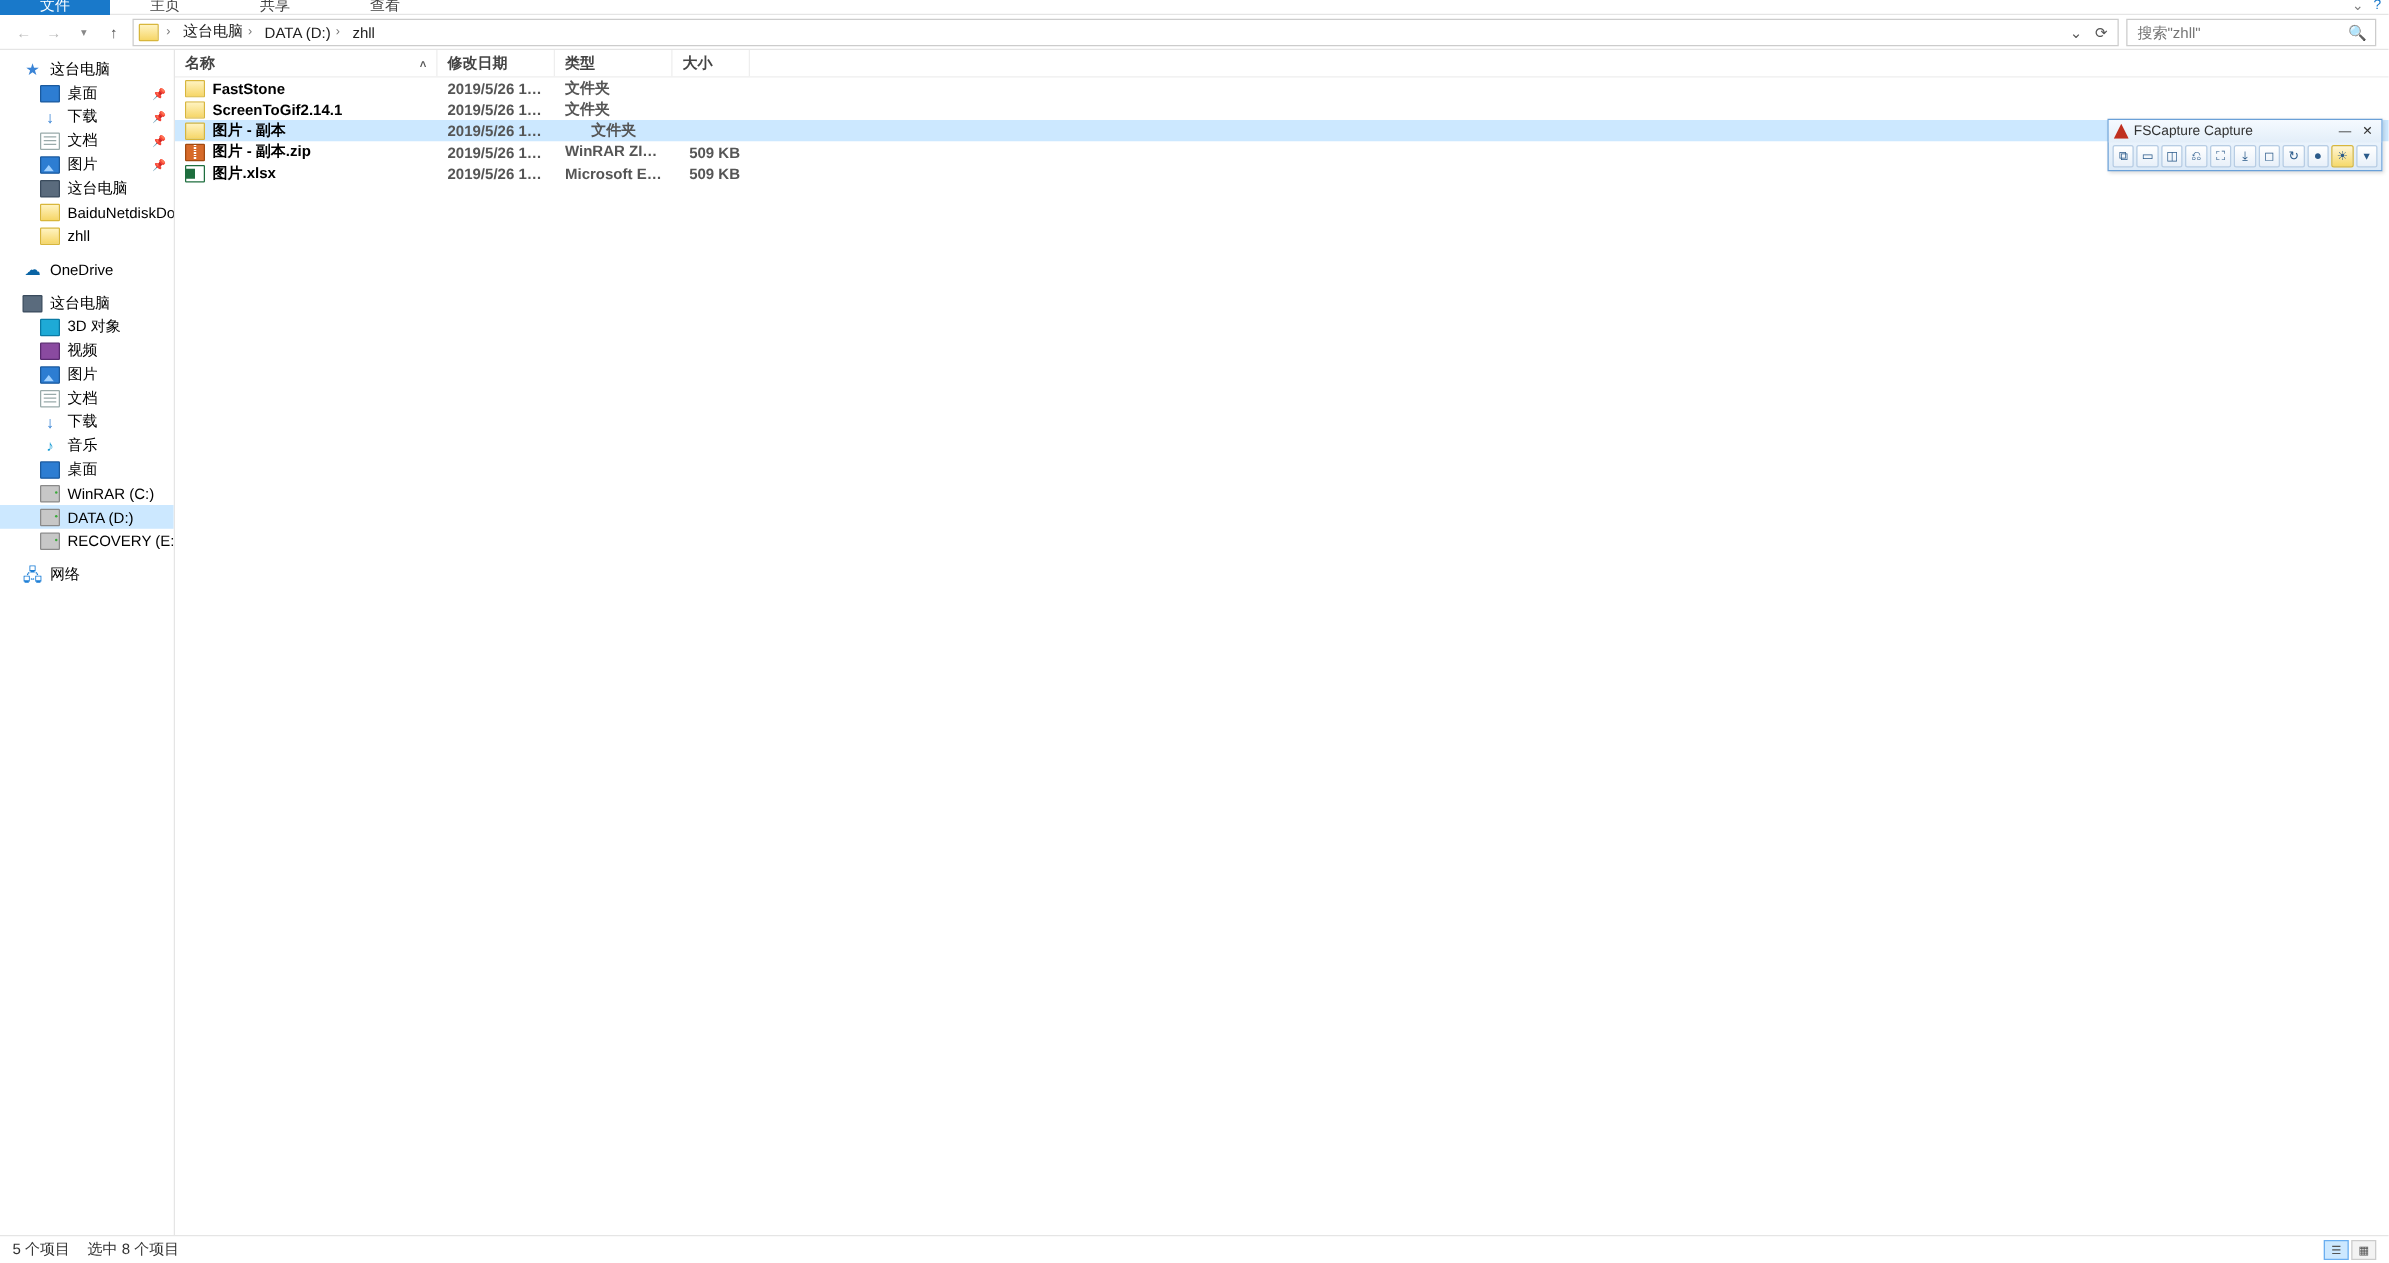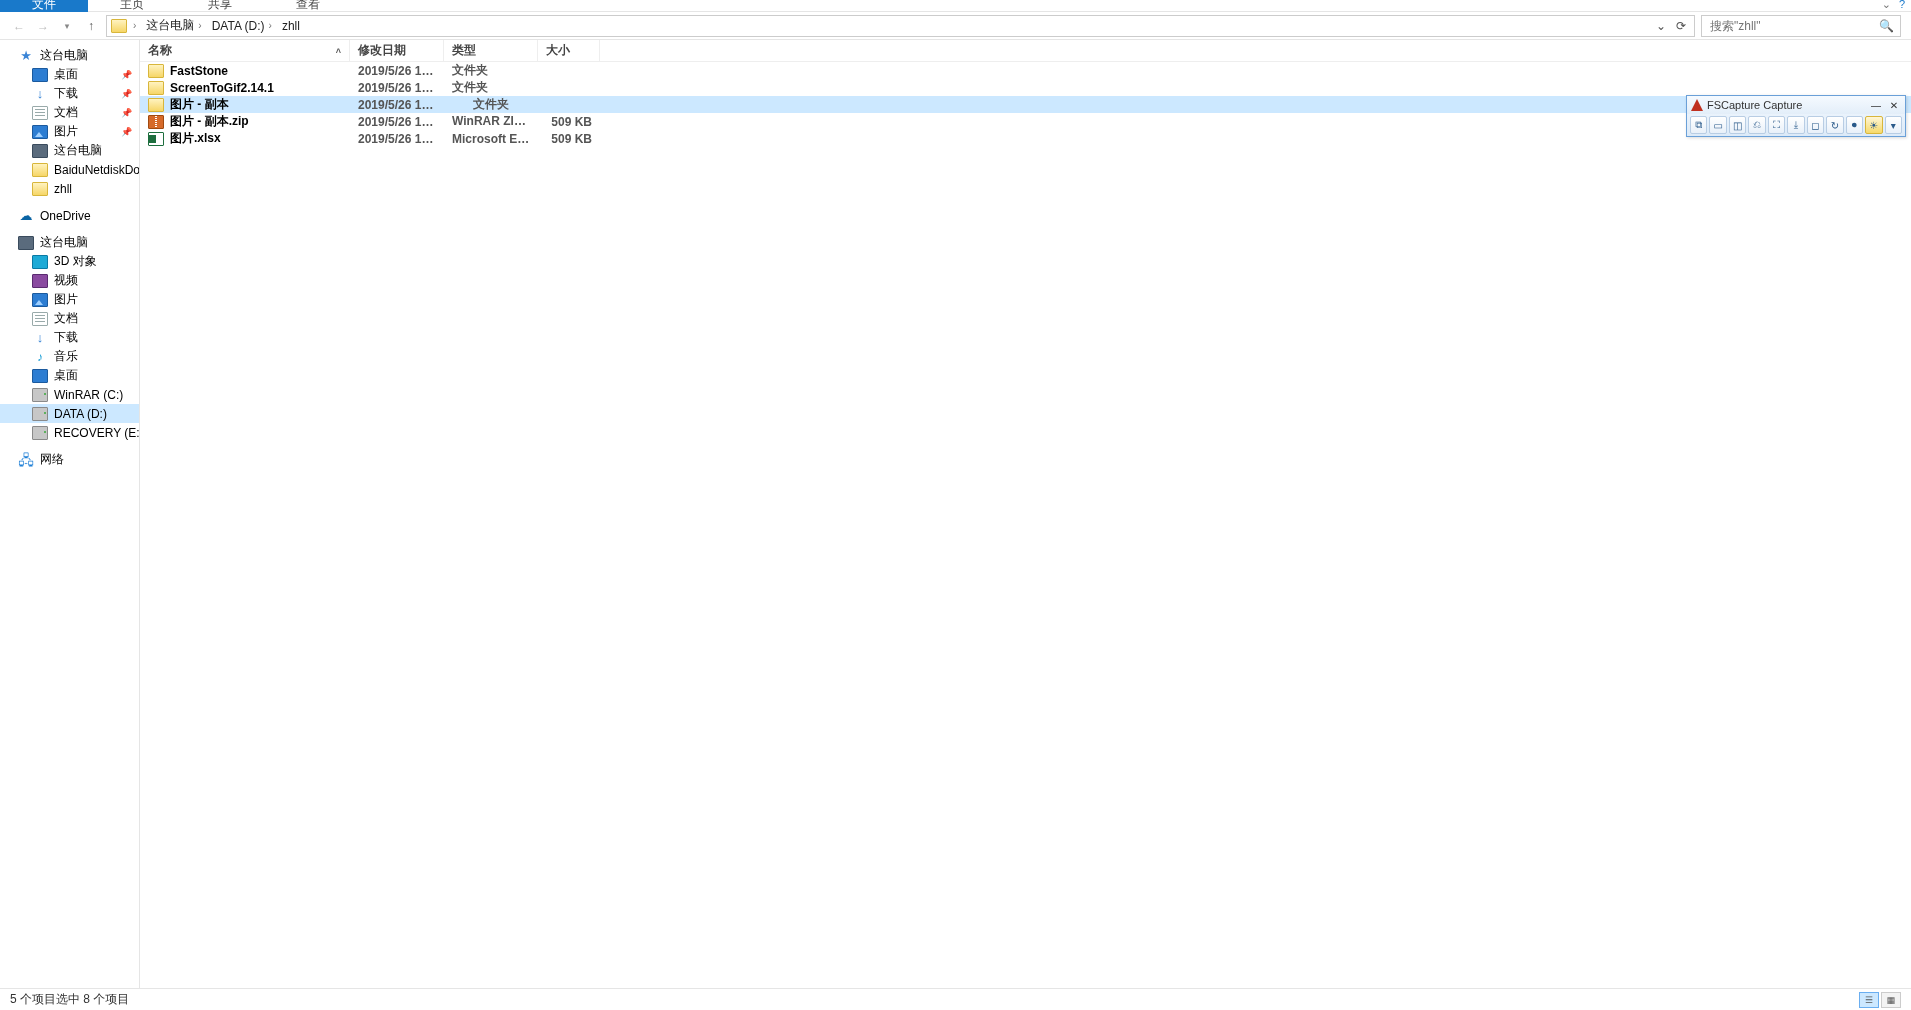--- a/index.html
+++ b/index.html
@@ -73,21 +73,21 @@
   .rows { flex:1; }
   .row { display:flex; height:17px; align-items:center; }
   .row.selected { background:#cce8ff;text-align:center; }
   .cell { padding:0 8px; overflow:hidden; text-overflow:ellipsis; white-space:nowrap; }
   .cell.name { width:210px; display:flex; align-items:center; gap:6px; }
   .cell.date { width:94px; color:#555; }
   .cell.type { width:94px; color:#555; }
   .cell.size { width:62px; color:#555; text-align:right; }
 
   
-  .status { height:22px; border-top:1px solid #e5e5e5; display:flex; align-items:center; padding:0 10px; gap:0; color:#333; }
+  .status { height:22px; border-top:1px solid #e5e5e5; display:flex; align-items:center; padding:0 10px; gap:14px; color:#333; }
   .status .views { margin-left:auto; display:flex; gap:2px; }
   .view-btn { width:20px; height:16px; border:1px solid #ccc; background:#f3f3f3; display:flex; align-items:center; justify-content:center; font-size:9px; color:#555; }
   .view-btn.active { background:#cce8ff; border-color:#6aaef0; }
 
   
   .fstoolbar { position:absolute; top:95px; right:5px; width:220px; border:1px solid #6aa0d8; background:linear-gradient(#f5faff,#dceaf8); box-shadow:1px 1px 3px rgba(0,0,0,.15); }
   .fstitlebar { height:18px; background:linear-gradient(#f5faff,#e3eef9); display:flex; align-items:center; padding:0 4px; gap:4px; font-size:11px; color:#333; }
   .fslogo { width:12px; height:12px; }
   .fstitlebar .spacer { flex:1; }
   .fswin-btn { width:14px; height:12px; display:flex; align-items:center; justify-content:center; font-size:10px; color:#333; }

